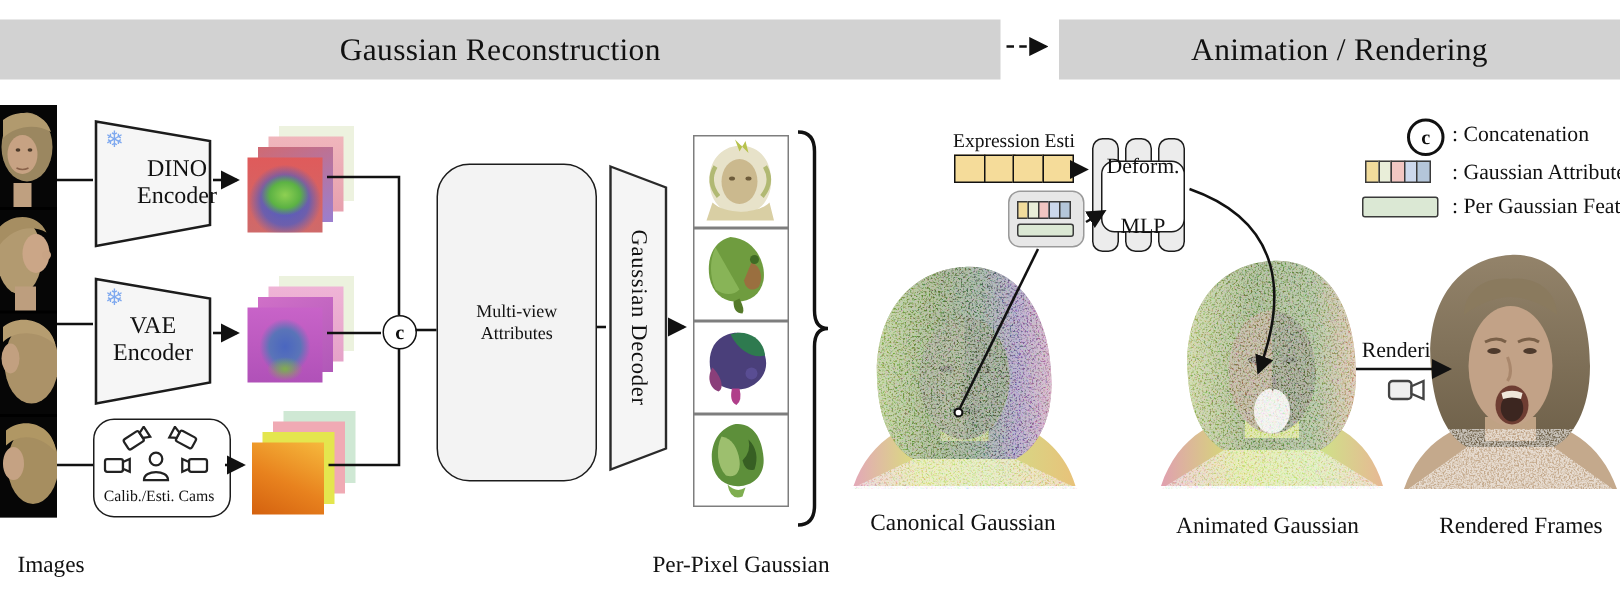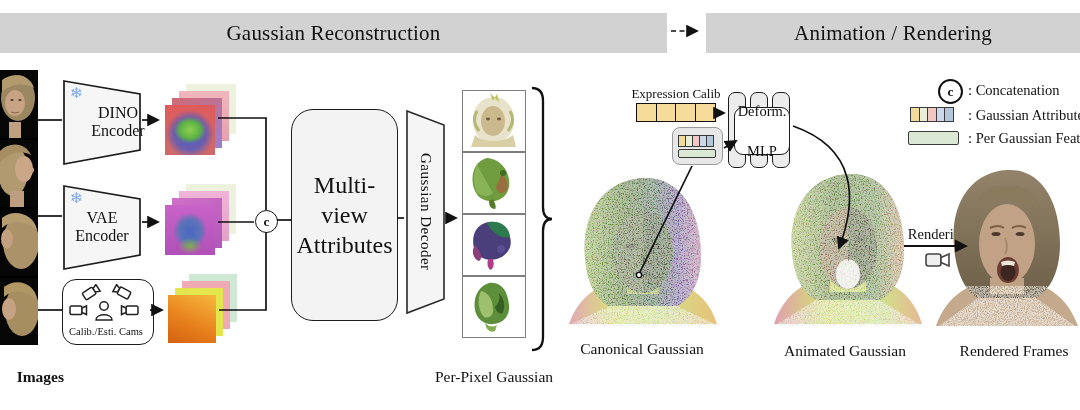--- a/index.html
+++ b/index.html
@@ -9,21 +9,21 @@
   .bar{background:#d2d2d2;display:flex;align-items:center;justify-content:center;
        font-size:21px;letter-spacing:.2px;}
   .encoder-label{display:flex;flex-direction:column;align-items:center;justify-content:center;
        font-size:16px;line-height:1.12;text-align:center;}
   .snow{position:absolute;font-size:15px;color:#7fa9ef;font-family:"DejaVu Sans",sans-serif;}
   .stacksq{position:absolute;width:50px;height:50px;}
   .cnode{width:21px;height:21px;border:1.8px solid #111;border-radius:50%;background:#fff;
        display:flex;align-items:center;justify-content:center;font-size:13.5px;font-weight:bold;}
   .bigbox{background:#f3f3f3;border:1.6px solid #1c1c1c;border-radius:22px;
        display:flex;flex-direction:column;align-items:center;justify-content:center;
-       font-size:24px;line-height:1.25;text-align:center;}
+       font-size:12px;line-height:1.25;text-align:center;}
   .vtext{writing-mode:vertical-rl;text-orientation:mixed;font-size:15px;letter-spacing:.5px;
        display:flex;align-items:center;justify-content:center;}
   .ppbox{width:64px;height:62px;border:1.4px solid #7e7e7e;background:#fff;box-sizing:border-box;}
   .caption{font-size:15.5px;text-align:center;white-space:nowrap;}
   .smallcap{font-size:13px;text-align:center;white-space:nowrap;}
   .exp-sq{position:absolute;width:21px;height:19px;border:1.5px solid #111;box-sizing:border-box;}
   .attr-sq{display:inline-block;width:8px;height:12px;border:1px solid #3a3a3a;box-sizing:border-box;margin-right:-1px;}
   .attr-sq-lg{display:inline-block;width:9.6px;height:15px;border:1px solid #3a3a3a;box-sizing:border-box;margin-right:-1px;}
   .featbar{border:1.3px solid #3a3a3a;border-radius:2px;box-sizing:border-box;}
   .mlpbar{position:absolute;width:18px;height:76px;background:#ececec;border:1.4px solid #1c1c1c;border-radius:7px;box-sizing:border-box;}
@@ -76,21 +76,21 @@
       </g>
       <rect x="0" y="206" width="38" height="2" fill="#000"></rect>
 
       <g transform="translate(0,207)">
         <ellipse cx="22" cy="33" rx="17" ry="26" fill="#a68e60"></ellipse>
         <ellipse cx="9" cy="32" rx="7" ry="11" fill="#c5a283"></ellipse>
         <path d="M4,10 C16,0 36,6 37,24 C26,12 12,12 4,20 Z" fill="#b09764"></path>
       </g>
     </svg>
   </div>
-  <div class="abs caption" style="left:4px;top:368px;width:60px;text-align:right;font-weight:bold;">Images</div>
+  <div class="abs caption" style="left:4px;top:368px;width:60px;text-align:center;">Images</div>
 
   <div class="abs" style="left:62px;top:78px;width:80px;height:88px;">
     <svg width="80" height="88" viewBox="0 0 80 88">
       <polygon points="2,3 78,16 78,72 2,86" fill="#f6f6f6" stroke="#1c1c1c" stroke-width="1.7"></polygon>
     </svg>
     <span class="snow" style="left:8px;top:6px;">❄</span>
     <div class="abs encoder-label" style="left:16px;top:22px;width:80px;height:44px;">
       <span>DINO</span>
       <span>Encoder</span>
     </div>
@@ -259,21 +259,21 @@
       <ellipse cx="82" cy="102" rx="9" ry="2.6" fill="#2e401e"></ellipse>
       <path d="M80,82 q4,6 0,10" stroke="#33421f" stroke-width="2" fill="none"></path>
       <g clip-path="url(#chClip)">
         <rect x="0" y="0" width="164" height="154" filter="url(#chConfetti)" opacity=".32"></rect>
         <rect x="0" y="0" width="164" height="154" filter="url(#chSpeck)" opacity=".55"></rect>
       </g>
     </svg>
   </div>
   <div class="abs caption" style="left:560px;top:340px;width:164px;">Canonical Gaussian</div>
 
-  <div class="abs smallcap" style="left:626px;top:86px;width:100px;">Expression Calib</div>
+  <div class="abs smallcap" style="left:626px;top:86px;width:100px;">Expression Esti</div>
   <div class="abs" style="left:636px;top:103px;width:82px;height:19px;">
     <span class="exp-sq" style="left: 0px; background: rgb(245, 220, 154);"></span>
     <span class="exp-sq" style="left: 19.5px; background: rgb(245, 220, 154);"></span>
     <span class="exp-sq" style="left: 39px; background: rgb(245, 220, 154);"></span>
     <span class="exp-sq" style="left: 58.5px; background: rgb(245, 220, 154);"></span>
   </div>
 
   <div class="abs" style="left:672px;top:127px;width:51px;height:38px;background:#e7e7e7;border:1.4px solid #9a9a9a;border-radius:8px;box-sizing:border-box;">
     <div class="abs" style="left:5px;top:5px;">
       <span class="attr-sq" style="background: rgb(242, 220, 156);"></span><span class="attr-sq" style="background: rgb(233, 238, 217);"></span><span class="attr-sq" style="background: rgb(242, 198, 194);"></span><span class="attr-sq" style="background: rgb(204, 216, 236);"></span><span class="attr-sq" style="background: rgb(180, 198, 218);"></span>

